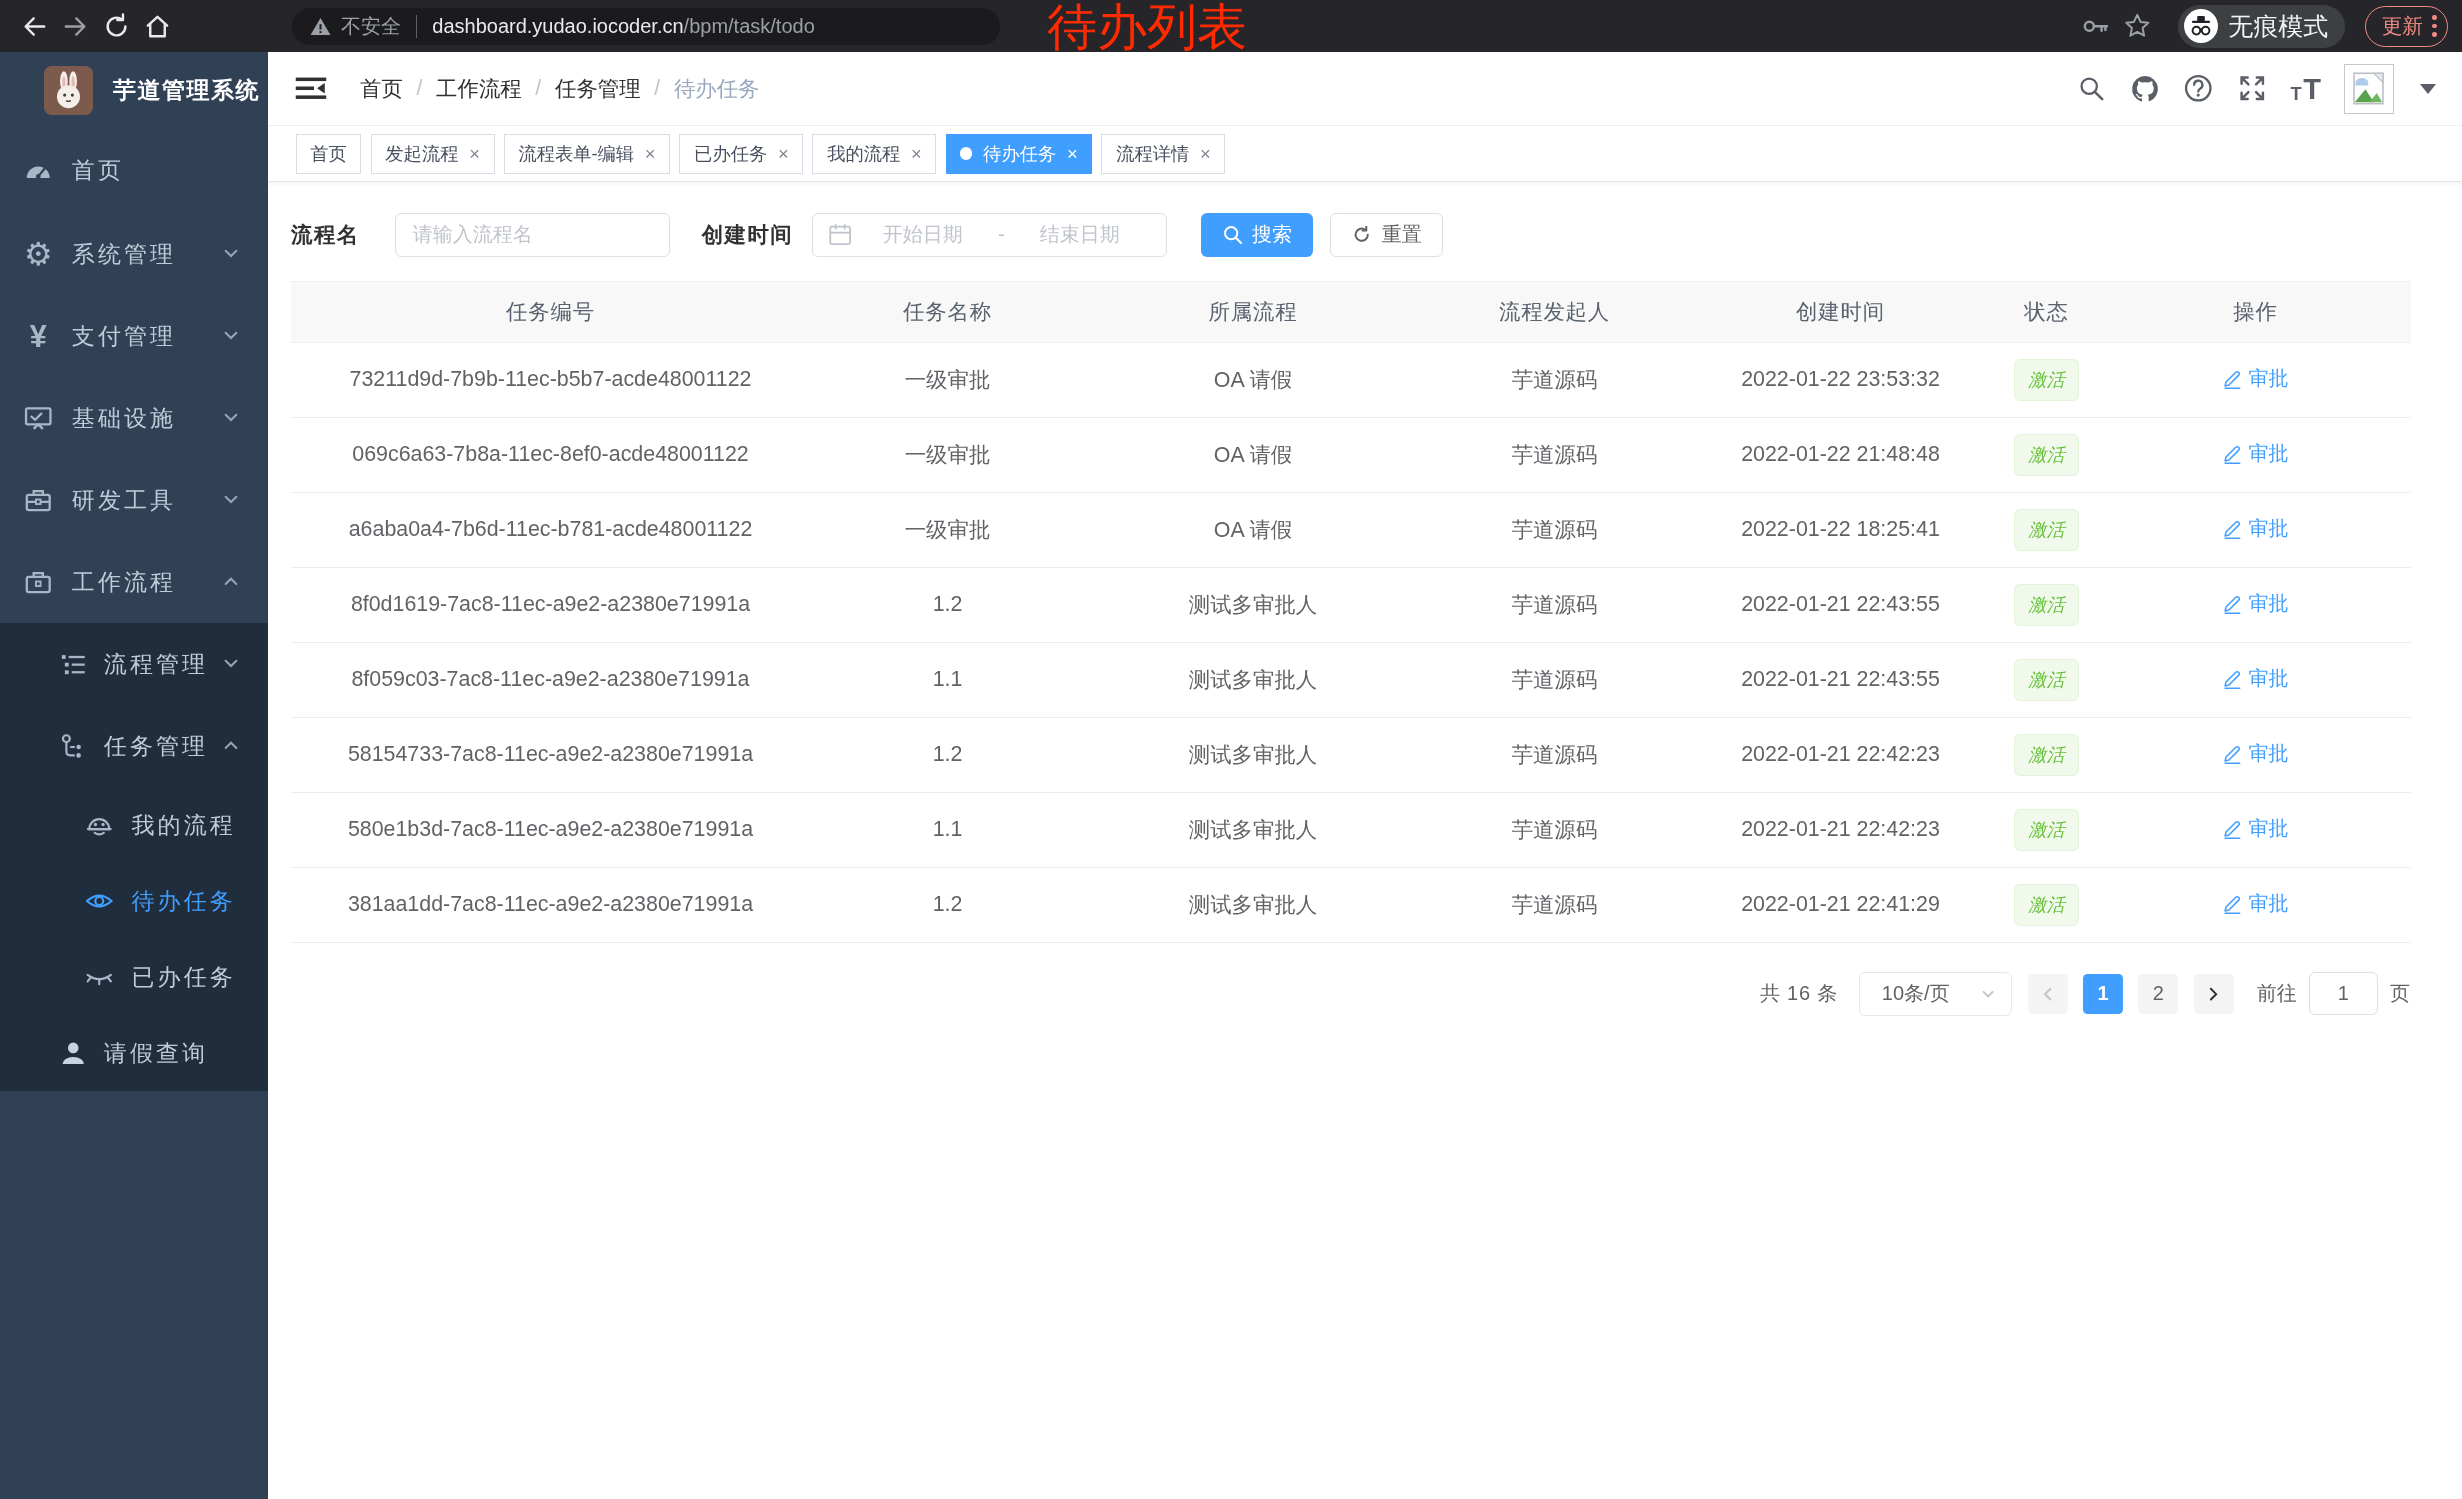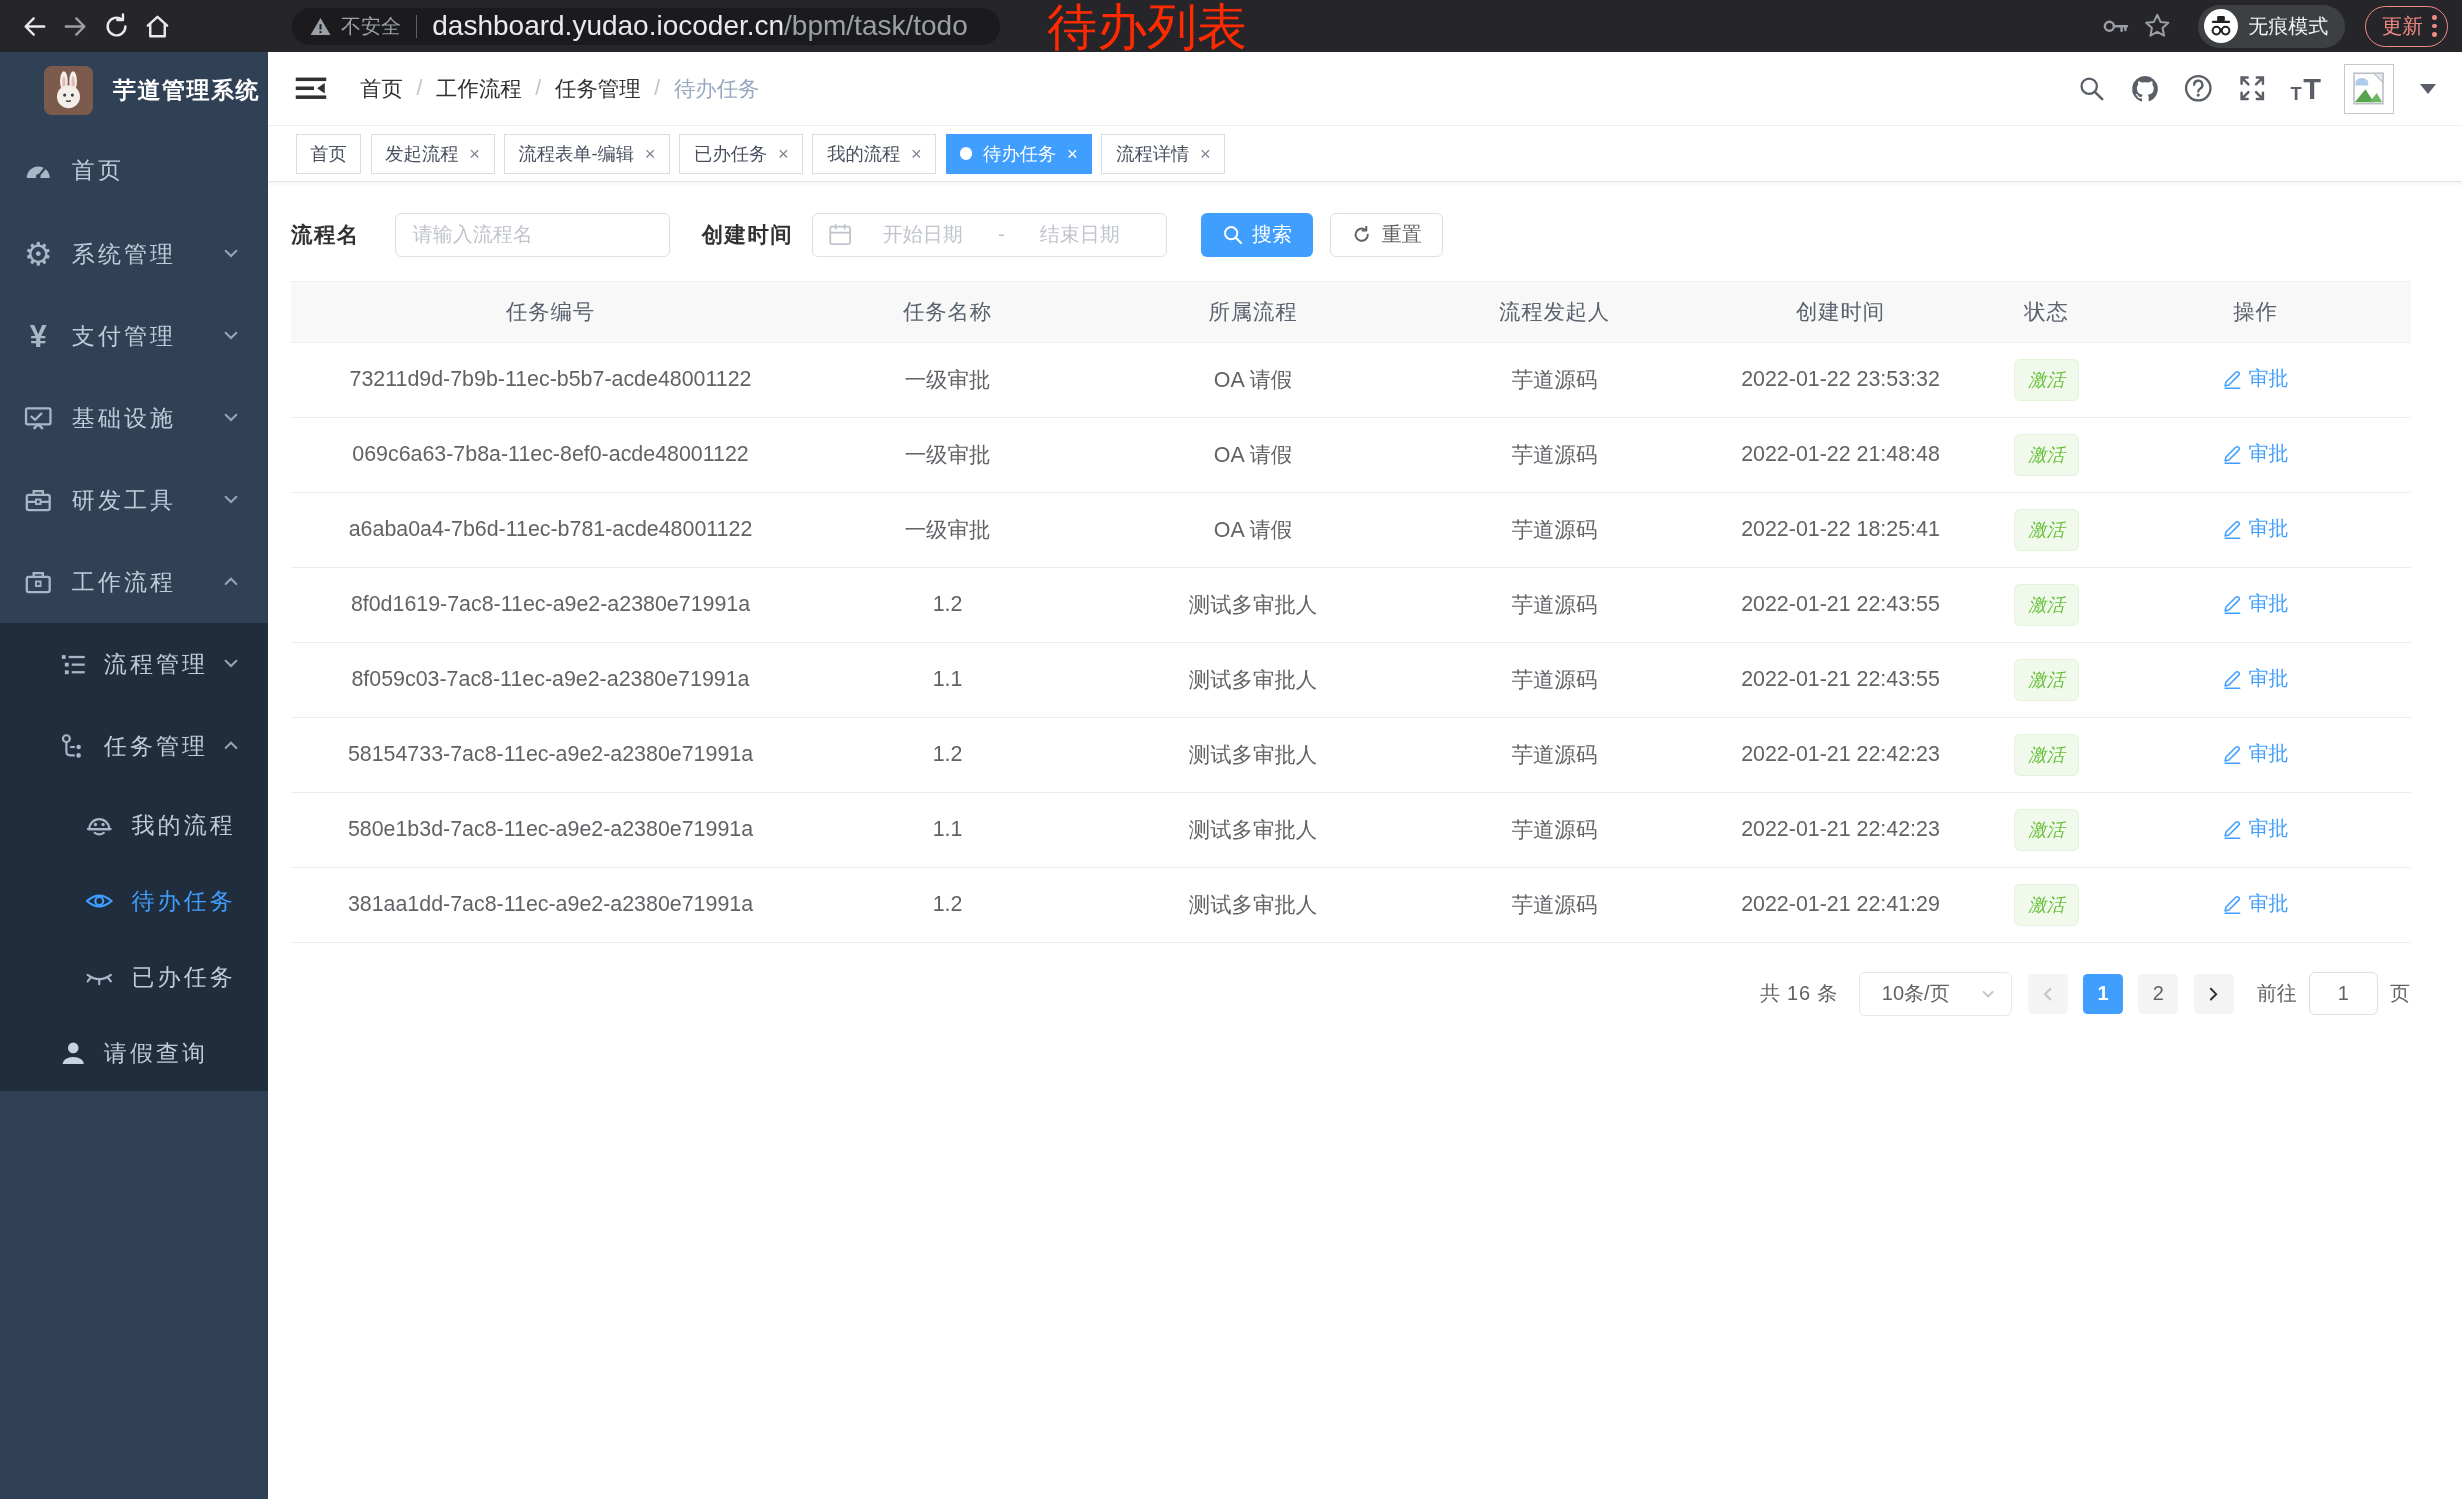--- a/index.html
+++ b/index.html
@@ -6,26 +6,26 @@
   html,body { width:2462px; height:1500px; overflow:hidden; background:#fff;
     font-family:"Liberation Sans","DejaVu Sans",sans-serif; }
 
   
   .chrome { position:relative; height:52px; background:#26262a; display:flex; align-items:center; padding:0 13.7px; }
   .chrome .navbtn { width:41px; height:41px; display:flex; align-items:center; justify-content:center; border-radius:50%; flex:0 0 auto; }
   .chrome svg { display:block; }
   .addr { margin-left:114px; width:708px; height:37px; background:#1b1b1e; border-radius:18.3px; display:flex; align-items:center; padding:0 17px; }
   .addr .sec { color:#9aa0a6; font-size:20px; margin-left:9.2px; }
   .addr .div { width:0.8px; height:23px; background:#5f6368; margin:0 15.3px; }
-  .addr .url { font-size:28px; color:#e8eaed; white-space:nowrap; }
+  .addr .url { font-size:20px; color:#e8eaed; white-space:nowrap; }
   .addr .url .path { color:#9aa0a6; }
   .chrome .spacer { flex:1; }
   .chip { height:43px; background:#3c4043; border-radius:21.4px; display:flex; align-items:center; padding:0 17px 0 6.1px; margin-left:20px; }
   .chip .incog { width:34px; height:34px; background:#fff; border-radius:50%; display:flex; align-items:center; justify-content:center; margin-right:10.7px; }
-  .chip .lbl { color:#f1f3f4; font-size:20px; }
+  .chip .lbl { color:#f1f3f4; font-size:25px; }
   .updatepill { height:41px; border:1.5px solid #f28b82; border-radius:21.4px; display:flex; align-items:center; padding:0 10.7px 0 15.3px; margin-left:20px; }
   .updatepill .lbl { color:#f28b82; font-size:20.6px; }
   .updatepill .kebab { margin-left:9.2px; display:flex; flex-direction:column; gap:3.8px; }
   .updatepill .kebab i { width:4.6px; height:4.6px; border-radius:50%; background:#f28b82; }
 
   
   .annotation { position:absolute; left:1047px; top:0; z-index:90; font-size:50px; line-height:1.1; color:#ff2a00; font-weight:500; }
 
   
   .app { display:flex; height:1448px; }

